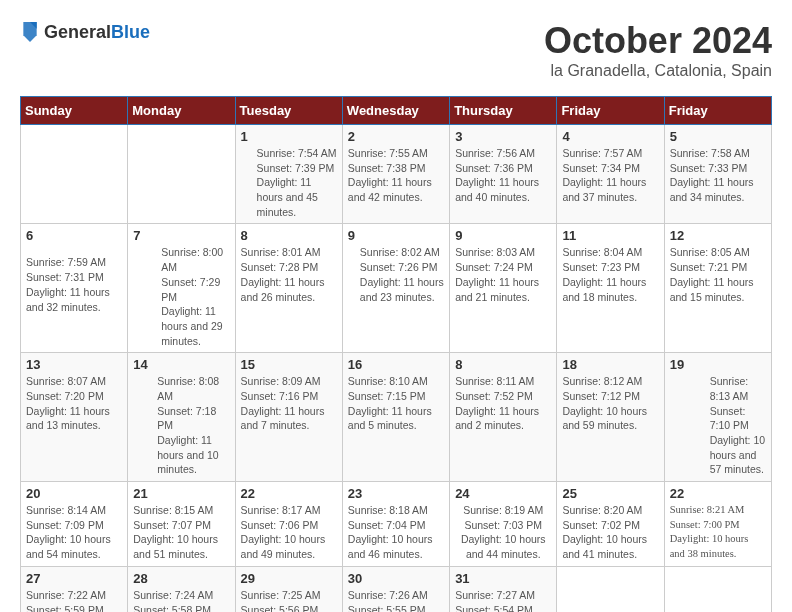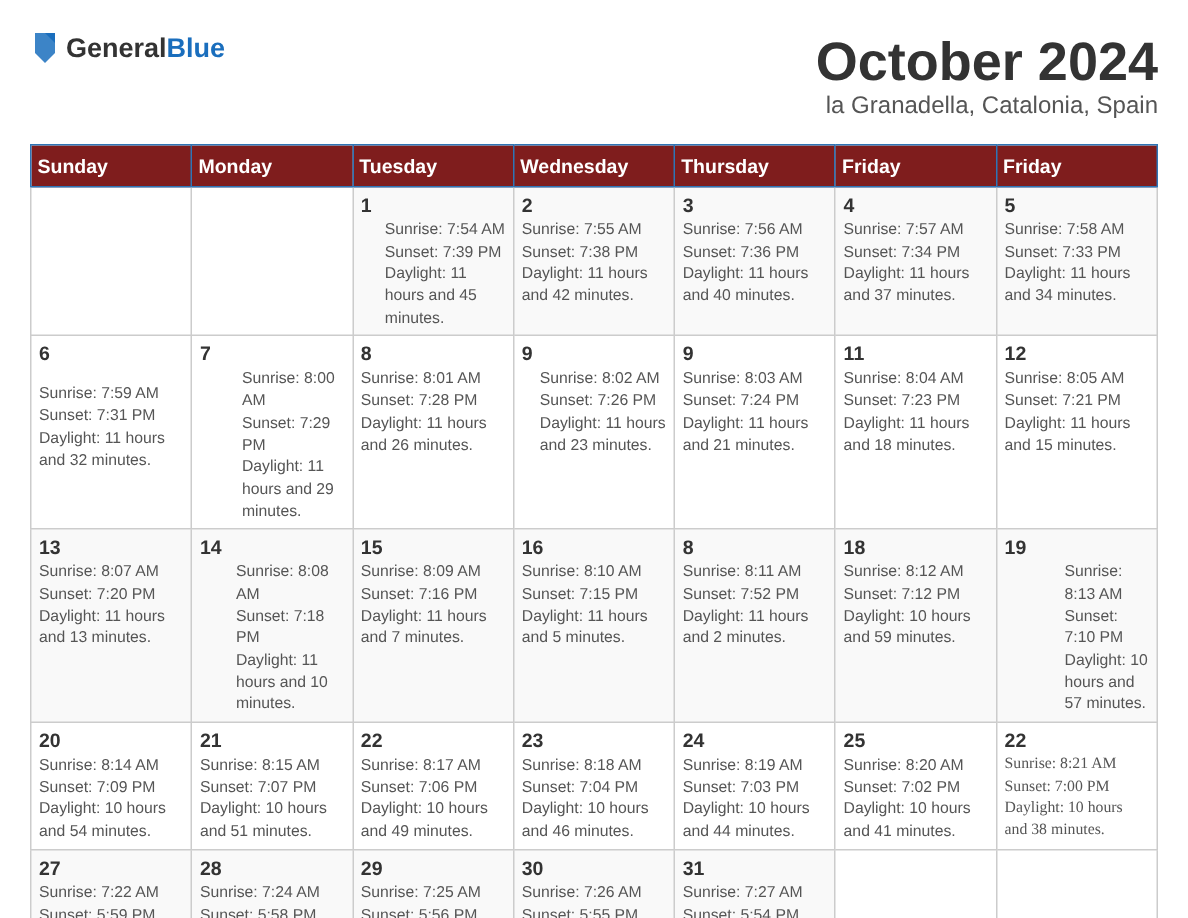--- a/index.html
+++ b/index.html
@@ -252,21 +252,21 @@
 Daylight: 10 hours and 49 minutes.</div>
         </td>
         <td>
           <span class="day-number">23</span>
           <div class="day-info" style="white-space: pre-line;">Sunrise: 8:18 AM
 Sunset: 7:04 PM
 Daylight: 10 hours and 46 minutes.</div>
         </td>
         <td>
           <span class="day-number">24</span>
-          <div class="day-info" style="white-space: pre-line;">Sunrise: 8:19 AM
+          <div class="day-info" style="white-space: pre-line; text-align: center;">Sunrise: 8:19 AM
 Sunset: 7:03 PM
 Daylight: 10 hours and 44 minutes.</div>
         </td>
         <td>
           <span class="day-number">25</span>
           <div class="day-info" style="white-space: pre-line;">Sunrise: 8:20 AM
 Sunset: 7:02 PM
 Daylight: 10 hours and 41 minutes.</div>
         </td>
         <td>

